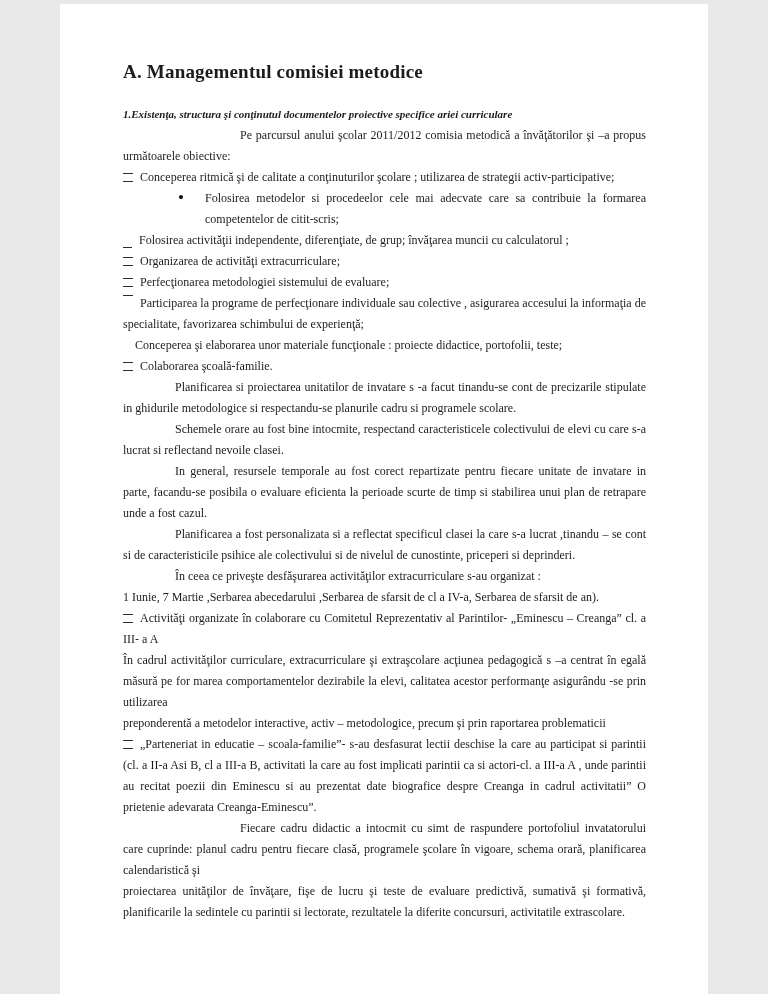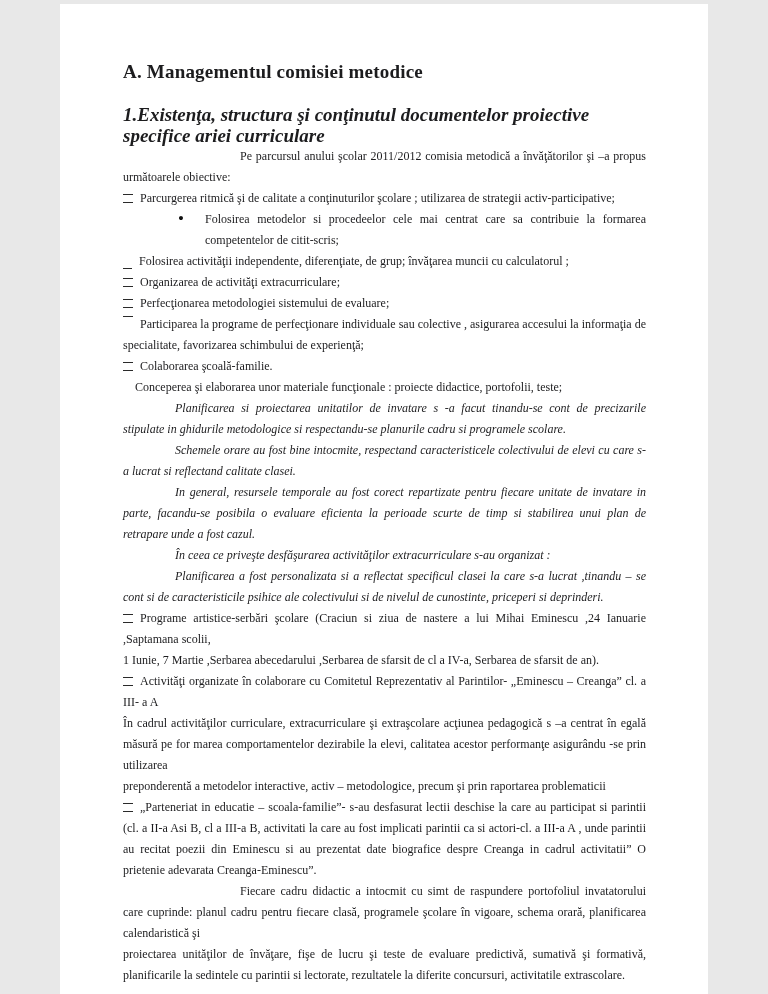--- a/index.html
+++ b/index.html
@@ -7,26 +7,26 @@
     width:648px;height:994px;background:#ffffff;margin:4px auto;
     box-sizing:border-box;padding:48px 62px 0 63px;overflow:hidden;
     font-family:"Liberation Serif","DejaVu Serif",serif;
     color:#1c1c1e;
   }
   .doc-title{
     font-size:19px;font-weight:bold;line-height:24px;margin:8px 0 20px 0;
     letter-spacing:.2px;
   }
   .doc-subtitle{
-    font-size:19px;font-weight:bold;font-style:italic;line-height:21px;margin:0;
+    font-size:11px;font-weight:bold;font-style:italic;line-height:21px;margin:0;
   }
   .para{
     font-size:12px;line-height:21px;margin:0;text-align:justify;
   }
-  .p-indent{text-indent:52px;font-style:italic;}
+  .p-indent{text-indent:52px;}
   .p-indent-xl{text-indent:117px;}
   .p-indent-xs{padding-left:12px;}
   
   .mk{
     display:inline-block;width:10px;height:9px;margin-right:7px;
     vertical-align:0px;box-sizing:border-box;
   }
   .mk[data-marker="underscore"]{border-bottom:1.6px solid #2a2a2a;height:12px;width:9px;vertical-align:-4px;}
   .mk[data-marker="double-line"]{border-top:1.6px solid #2a2a2a;border-bottom:1.6px solid #2a2a2a;height:9px;vertical-align:-1px;}
   .mk[data-marker="overline"]{border-top:1.6px solid #2a2a2a;height:9px;vertical-align:3px;}
@@ -39,47 +39,46 @@
 
 <div class="page">
 
   <h1 class="doc-title">A. Managementul comisiei metodice</h1>
 
   <p class="doc-subtitle">1.Existenţa, structura şi conţinutul documentelor proiective specifice ariei curriculare</p>
 
   <p class="para p-indent-xl"><span>Pe parcursul anului şcolar 2011/2012   comisia metodică a învăţătorilor şi –a propus următoarele obiective:</span></p>
 
 
-  <p class="para"><span class="mk" data-marker="double-line"></span><span>Parcurgerea ritmică şi de calitate a conţinuturilor şcolare ; utilizarea de strategii activ-participative;</span></p>
+  <p class="para"><span class="mk" data-marker="double-line"></span><span>Conceperea ritmică şi de calitate a conţinuturilor şcolare ; utilizarea de strategii activ-participative;</span></p>
 
-  <p class="para bullet-item"><span class="mk" data-marker="dot"></span><span>Folosirea metodelor si procedeelor cele mai centrat care sa contribuie la formarea competentelor de citit-scris;</span></p>
+  <p class="para bullet-item"><span class="mk" data-marker="dot"></span><span>Folosirea metodelor si procedeelor cele mai adecvate care sa contribuie la formarea competentelor de citit-scris;</span></p>
 
   <p class="para"><span class="mk" data-marker="underscore"></span><span>Folosirea activităţii independente, diferenţiate, de grup; învăţarea muncii cu calculatorul ;</span></p>
 
   <p class="para"><span class="mk" data-marker="double-line"></span><span>Organizarea de activităţi extracurriculare;</span></p>
 
   <p class="para"><span class="mk" data-marker="double-line"></span><span>Perfecţionarea metodologiei sistemului de evaluare;</span></p>
 
   <p class="para"><span class="mk" data-marker="overline"></span><span>Participarea la programe de perfecţionare individuale sau colective , asigurarea accesului la informaţia de specialitate,   favorizarea schimbului de experienţă;</span></p>
 
+  <p class="para p-indent-xs"><span>Conceperea şi elaborarea unor materiale funcţionale : proiecte didactice, portofolii, teste;</span></p>
+
   <p class="para"><span class="mk" data-marker="double-line"></span><span>Colaborarea şcoală-familie.</span></p>
-
-  <p class="para p-indent-xs"><span>Conceperea şi elaborarea unor materiale funcţionale : proiecte didactice, portofolii, teste;</span></p>
 
   <p class="para p-indent"><span>Planificarea si proiectarea unitatilor de invatare s -a facut tinandu-se cont de precizarile stipulate in ghidurile metodologice si respectandu-se planurile cadru si programele scolare.</span></p>
 
-  <p class="para p-indent"><span>Schemele orare au fost bine intocmite, respectand caracteristicele colectivului de elevi cu care s-a lucrat si reflectand calitate clasei.</span></p>
+  <p class="para p-indent"><span>Schemele orare au fost bine intocmite, respectand caracteristicele colectivului de elevi cu care s-a lucrat si reflectand nevoile clasei.</span></p>
 
   <p class="para p-indent"><span>In general, resursele temporale  au fost  corect repartizate pentru fiecare unitate de invatare in parte, facandu-se posibila o evaluare eficienta la perioade scurte de timp si stabilirea unui plan de retrapare unde a fost cazul.</span></p>
 
+  <p class="para p-indent"><span>Planificarea  a fost  personalizata si  a reflectat  specificul clasei la care s-a  lucrat ,tinandu – se cont  si de caracteristicile psihice ale colectivului si de nivelul de cunostinte, priceperi si deprinderi.</span></p>
+
   <p class="para p-indent"><span>În ceea ce priveşte desfăşurarea activităţilor extracurriculare s-au organizat :</span></p>
 
-  <p class="para p-indent"><span>Planificarea  a fost  personalizata si  a reflectat  specificul clasei la care s-a  lucrat ,tinandu – se cont  si de caracteristicile psihice ale colectivului si de nivelul de cunostinte, priceperi si deprinderi.</span></p>
-
-  <p class="para"><span class="mk" data-marker="double-line"></span><span>Programe artistice-serbări şcolare (Craciun si ziua de nastere a lui Mihai Eminescu ,24 Ianuarie ,Saptamana scolii,</span></p>
 
   <p class="para"><span>1 Iunie, 7 Martie ,Serbarea abecedarului ,Serbarea de sfarsit de cl a IV-a, Serbarea  de sfarsit de an).</span></p>
 
   <p class="para"><span class="mk" data-marker="double-line"></span><span>Activităţi organizate în colaborare cu Comitetul Reprezentativ al Parintilor- „Eminescu – Creanga” cl. a III- a A</span></p>
 
   <p class="para"><span>În cadrul activităţilor curriculare, extracurriculare şi extraşcolare acţiunea pedagogică s –a centrat în egală măsură pe for marea  comportamentelor dezirabile la elevi, calitatea acestor performanţe asigurându -se prin utilizarea</span></p>
 
   <p class="para"><span>preponderentă a metodelor interactive, activ – metodologice, precum şi prin raportarea problematicii</span></p>
 
 

